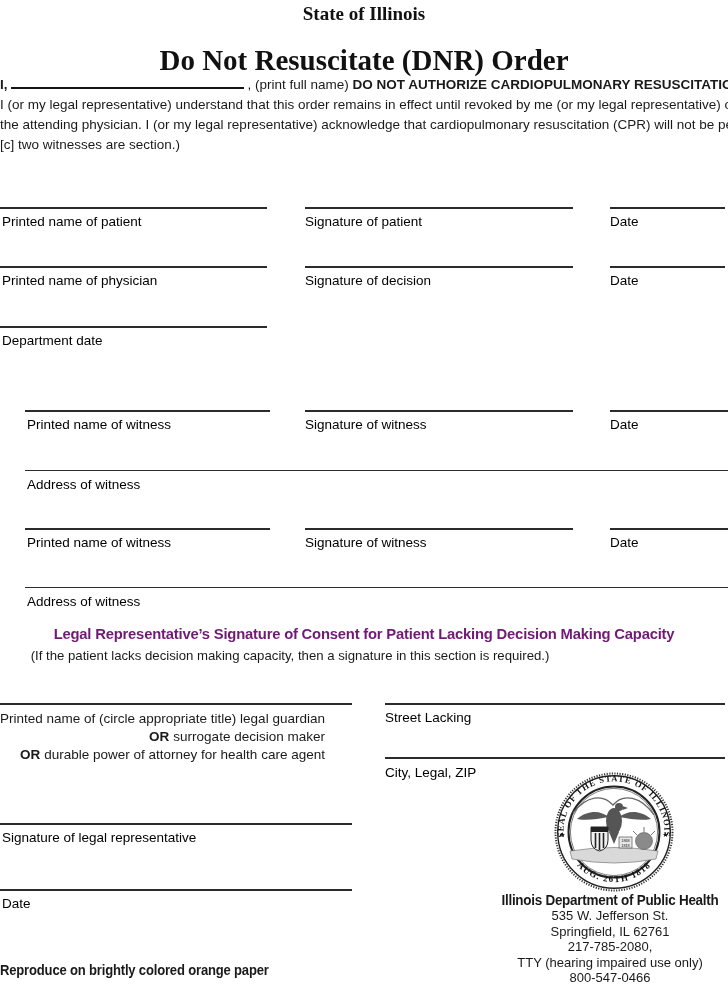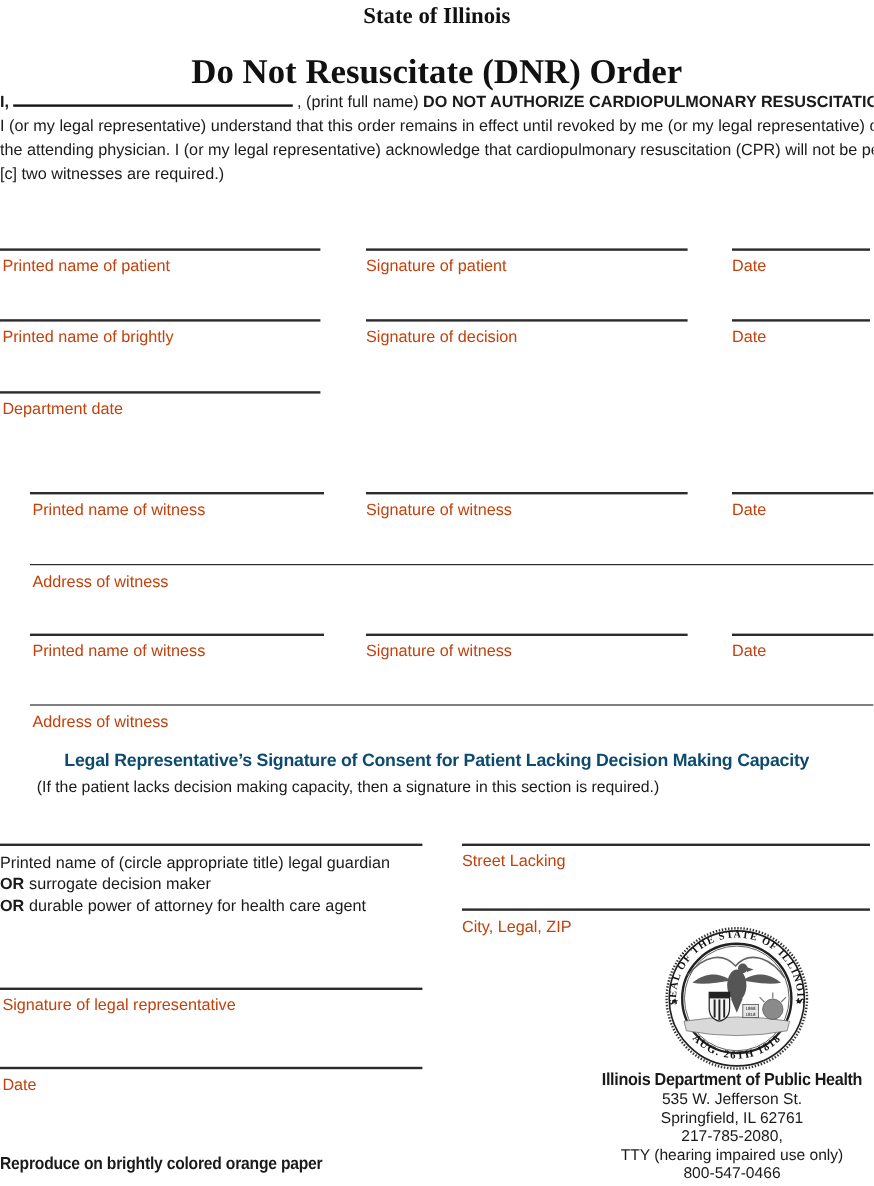--- a/index.html
+++ b/index.html
@@ -13,27 +13,27 @@
 
   .intro{position:absolute;top:75px;left:0;width:728px;font-size:13.5px;line-height:20px;color:#1a1a1a;}
   .iline{white-space:nowrap;}
   .blank{display:inline-block;width:233px;height:11px;border-bottom:2px solid #151515;margin:0 4px 0 3px;}
   .b{font-weight:bold;}
   .orb{font-weight:bold;margin:0 4px 0 0;}
   .or-mid{font-weight:bold;margin:0 4px;}
 
   .line{position:absolute;border-top:2px solid #2b2b2b;height:0;}
   .line.thin{border-top-width:1.5px;}
-  .lbl{position:absolute;font-size:13.5px;color:#c2410c;white-space:nowrap;text-align:center;}
+  .lbl{position:absolute;font-size:13.5px;color:#000000;white-space:nowrap;text-align:center;}
 
   .sec-title{position:absolute;top:626px;left:0;width:728px;text-align:center;
-    font-weight:bold;font-size:14.8px;color:#0c4a6e;letter-spacing:-0.2px;}
+    font-weight:bold;font-size:14.8px;color:#701a75;letter-spacing:-0.2px;}
   .sec-sub{position:absolute;top:648px;left:0;width:580px;text-align:center;font-size:13.2px;}
 
-  .multi{position:absolute;font-size:13.5px;line-height:18px;white-space:nowrap;}
+  .multi{position:absolute;font-size:13.5px;line-height:18px;white-space:nowrap;text-align:right;}
 
   .dept{position:absolute;left:481px;top:892px;width:258px;text-align:center;font-size:13px;line-height:15.5px;}
   .dept .name{font-weight:bold;font-size:14.5px;line-height:16px;letter-spacing:-0.3px;
     transform:scaleX(0.93);transform-origin:center;white-space:nowrap;}
 
   .footer-note{position:absolute;left:0;top:962px;font-weight:bold;font-size:14.5px;
     letter-spacing:-0.2px;transform:scaleX(0.9);transform-origin:left;white-space:nowrap;}
 
   .seal{position:absolute;left:553px;top:771px;width:122px;height:122px;}
 </style>
@@ -45,34 +45,34 @@
   <div class="hdr-state">State of Illinois</div>
   <div class="hdr-title">Do Not Resuscitate (DNR) Order</div>
 
   <div class="intro">
     <div class="iline">
       <span class="b">I,</span><span class="blank"></span><span>, (print full name)</span>
       <span class="b">DO NOT AUTHORIZE CARDIOPULMONARY RESUSCITATION.</span>
     </div>
     <div class="iline">I (or my legal representative) understand that this order remains in effect until revoked by me (or my legal representative) or</div>
     <div class="iline">the attending physician. I (or my legal representative) acknowledge that cardiopulmonary resuscitation (CPR) will not be per-</div>
-    <div class="iline">[c] two witnesses are required.)</div>
+    <div class="iline">[c] two witnesses are section.)</div>
   </div>
 
   <div class="line" style="left:0;top:207px;width:267px"></div>
   <div class="line" style="left:305px;top:207px;width:268px"></div>
   <div class="line" style="left:610px;top:207px;width:115px"></div>
   <div class="lbl" style="left:2px;top:214px">Printed name of patient</div>
   <div class="lbl" style="left:305px;top:214px">Signature of patient</div>
   <div class="lbl" style="left:610px;top:214px">Date</div>
 
   <div class="line" style="left:0;top:266px;width:267px"></div>
   <div class="line" style="left:305px;top:266px;width:268px"></div>
   <div class="line" style="left:610px;top:266px;width:115px"></div>
-  <div class="lbl" style="left:2px;top:273px">Printed name of brightly</div>
+  <div class="lbl" style="left:2px;top:273px">Printed name of physician</div>
   <div class="lbl" style="left:305px;top:273px">Signature of decision</div>
   <div class="lbl" style="left:610px;top:273px">Date</div>
 
   <div class="line" style="left:0;top:326px;width:267px"></div>
   <div class="lbl" style="left:2px;top:333px">Department date</div>
 
   <div class="line" style="left:25px;top:410px;width:245px"></div>
   <div class="line" style="left:305px;top:410px;width:268px"></div>
   <div class="line" style="left:610px;top:410px;width:118px"></div>
   <div class="lbl" style="left:27px;top:417px">Printed name of witness</div>

